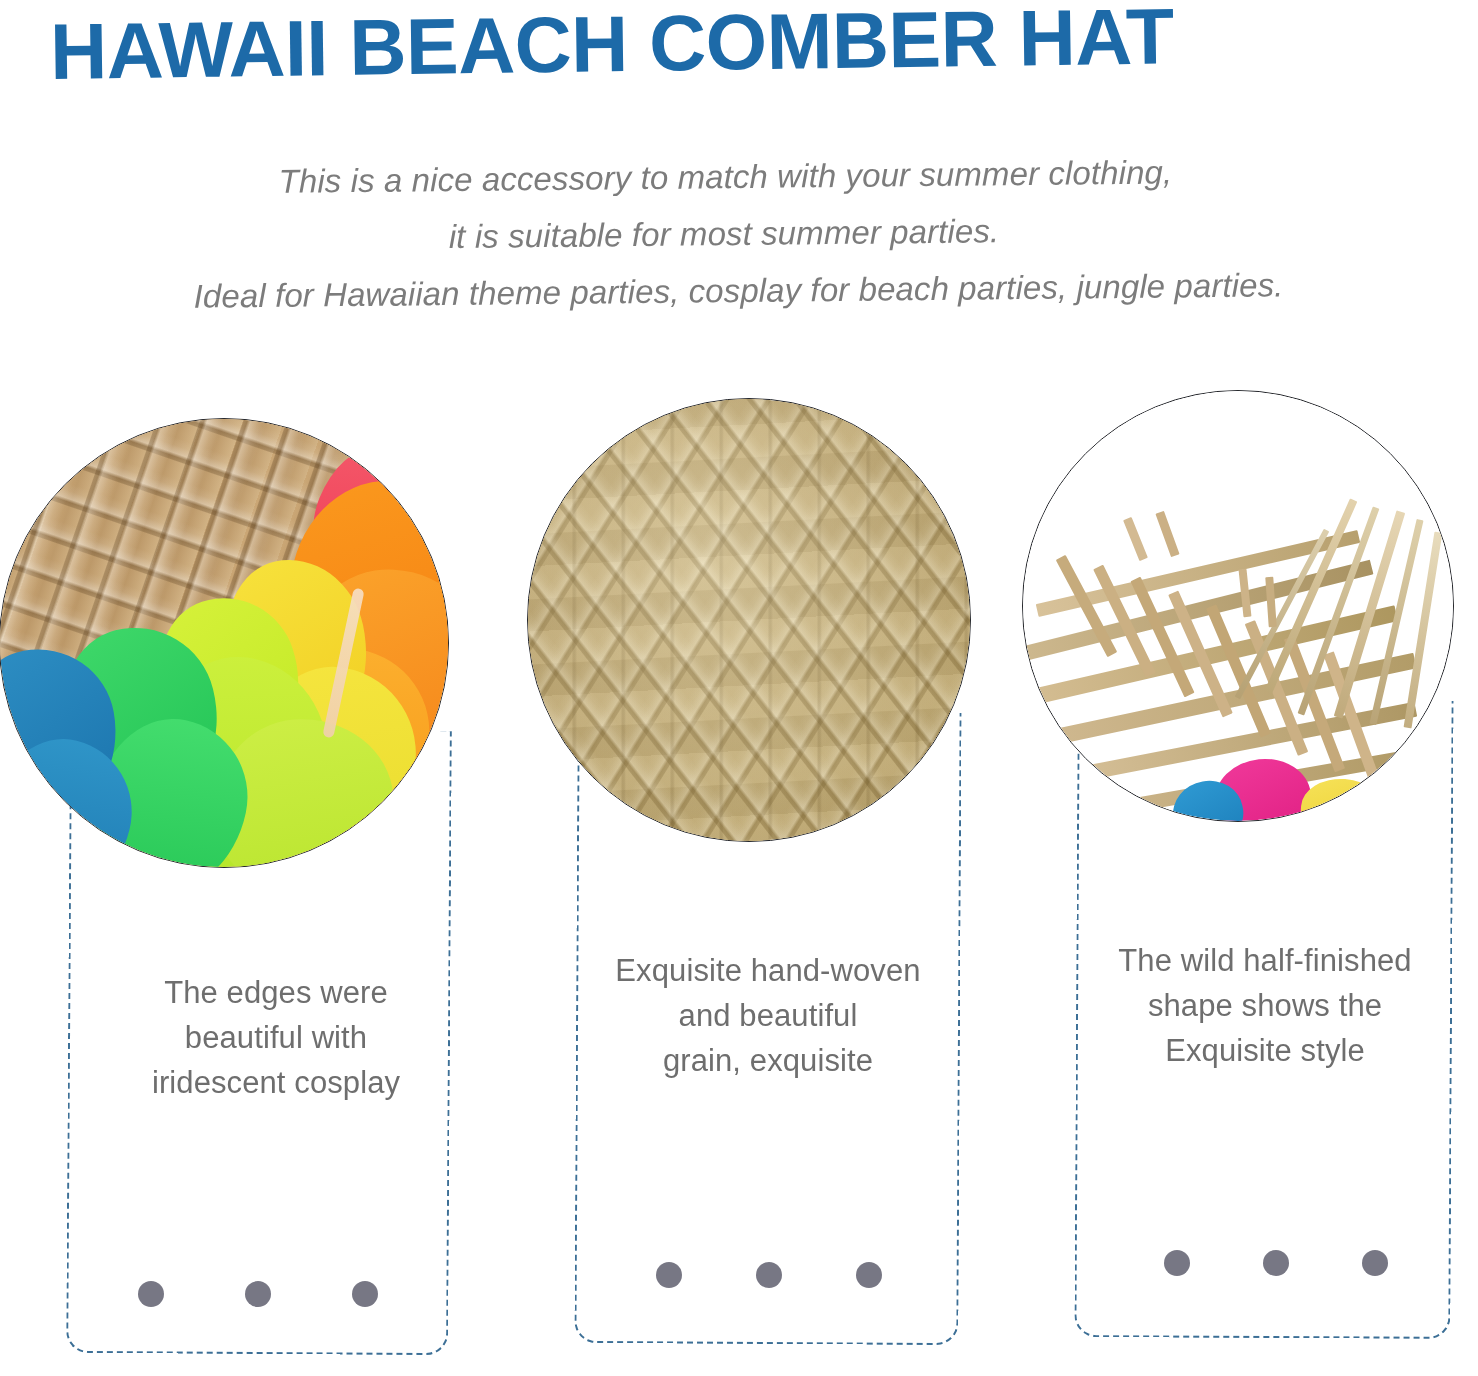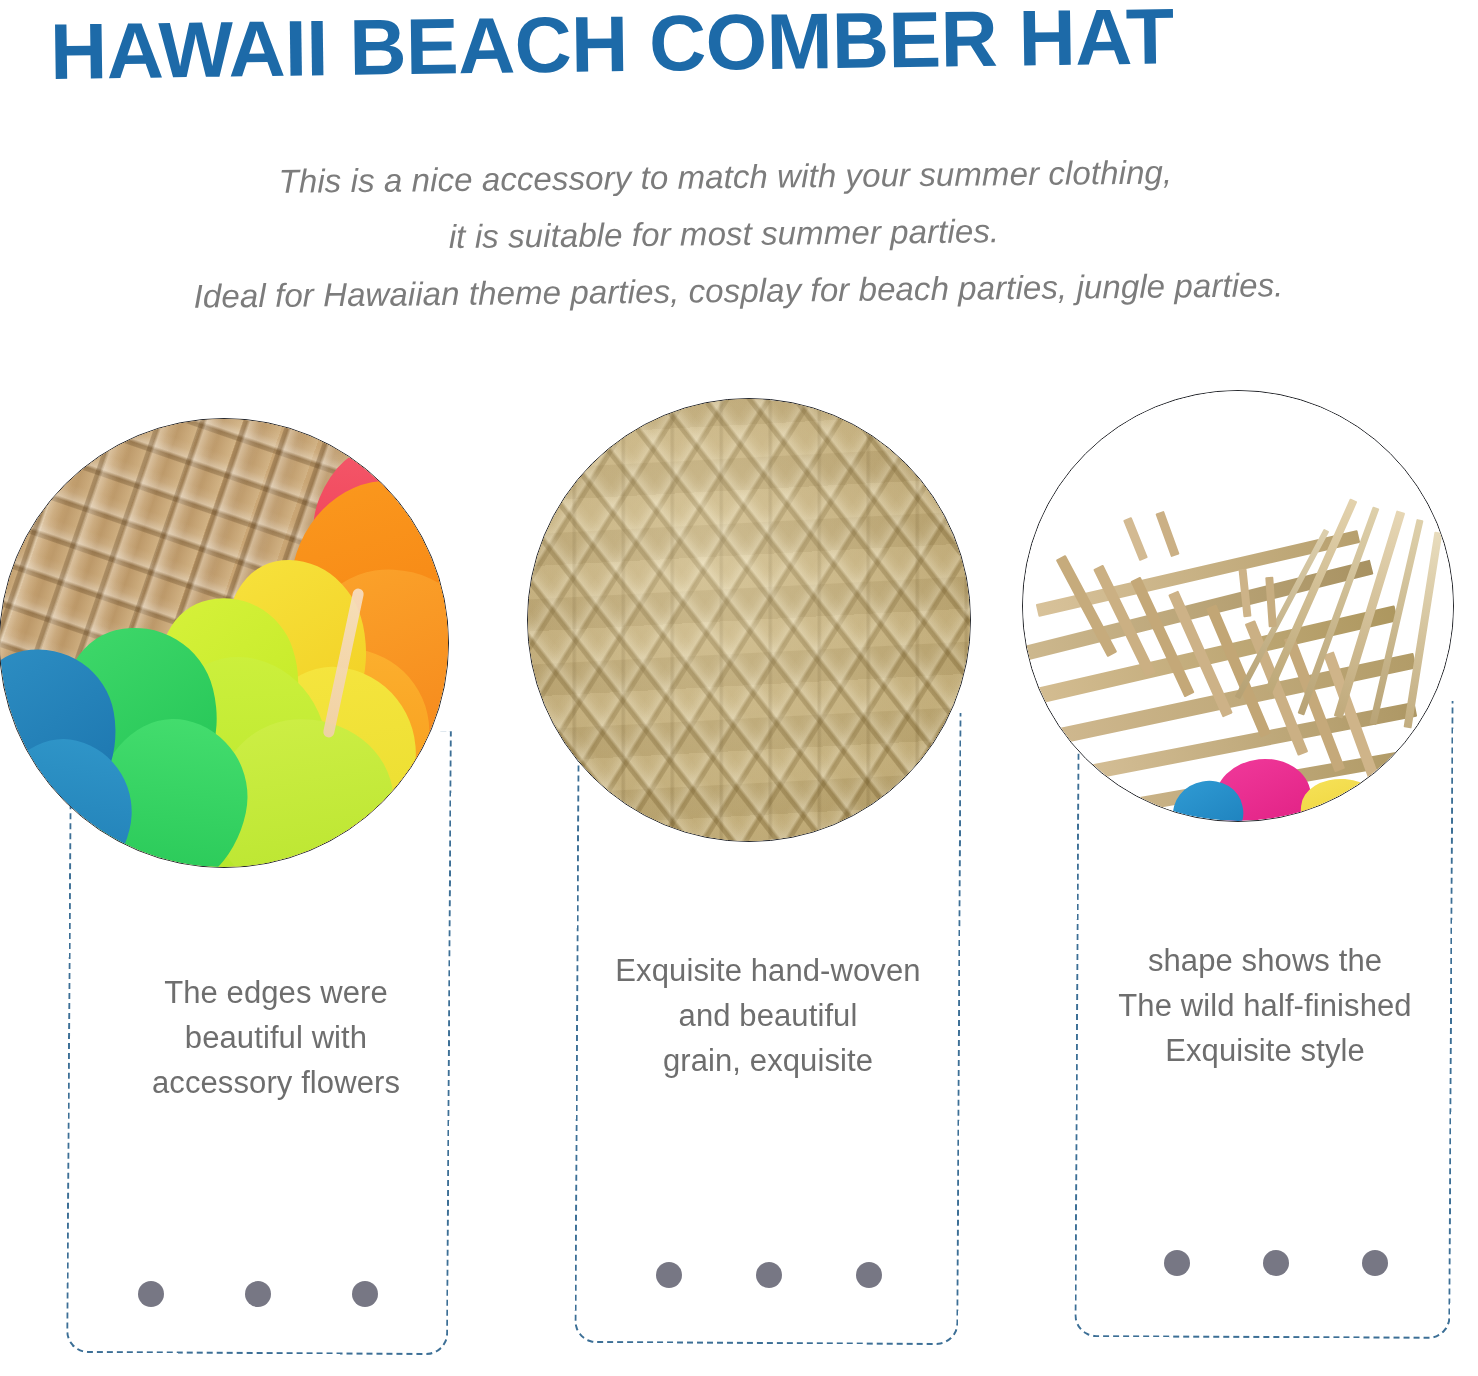--- a/index.html
+++ b/index.html
@@ -265,21 +265,21 @@
 
       <div style="position:absolute; left:338px; top:168px; width:11px; height:152px;
                   background:linear-gradient(180deg,#f6dfc6,#f1cfae); border-radius:6px;
                   transform:rotate(12deg); opacity:.9;"></div>
     </div>
   </div>
 
   <div class="caption" style="left:86px; top:970px; width:380px;">
     <div>The edges were</div>
     <div>beautiful with</div>
-    <div>accessory flowers</div>
+    <div>iridescent cosplay</div>
   </div>
 
   <div class="dots" style="left:138px; top:1281px; width:240px; justify-content:space-between;">
     <span class="dot"></span>
     <span class="dot"></span>
     <span class="dot"></span>
   </div>
 </div>
 
 <div class="column">
@@ -345,22 +345,22 @@
         <div class="strand" style="left:140px; top:120px; width:9px; height:46px; background:#cbb085; transform:rotate(-20deg);"></div>
 
         <div class="petal" style="left:192px; top:368px; width:96px; height:78px; background:linear-gradient(160deg,#f0399a,#e01f83); transform:rotate(-6deg);"></div>
         <div class="petal" style="left:150px; top:390px; width:70px; height:62px; background:linear-gradient(160deg,#2f9ad3,#1c7fbb); transform:rotate(-10deg);"></div>
         <div class="petal" style="left:278px; top:388px; width:84px; height:60px; background:linear-gradient(160deg,#f6e25a,#ecd02e); transform:rotate(4deg);"></div>
       </div>
     </div>
   </div>
 
   <div class="caption" style="left:1072px; top:938px; width:386px;">
+    <div>The wild half-finished</div>
     <div>shape shows the</div>
-    <div>The wild half-finished</div>
     <div>Exquisite style</div>
   </div>
 
   <div class="dots" style="left:1164px; top:1250px; width:224px; justify-content:space-between;">
     <span class="dot"></span>
     <span class="dot"></span>
     <span class="dot"></span>
   </div>
 </div>
 

